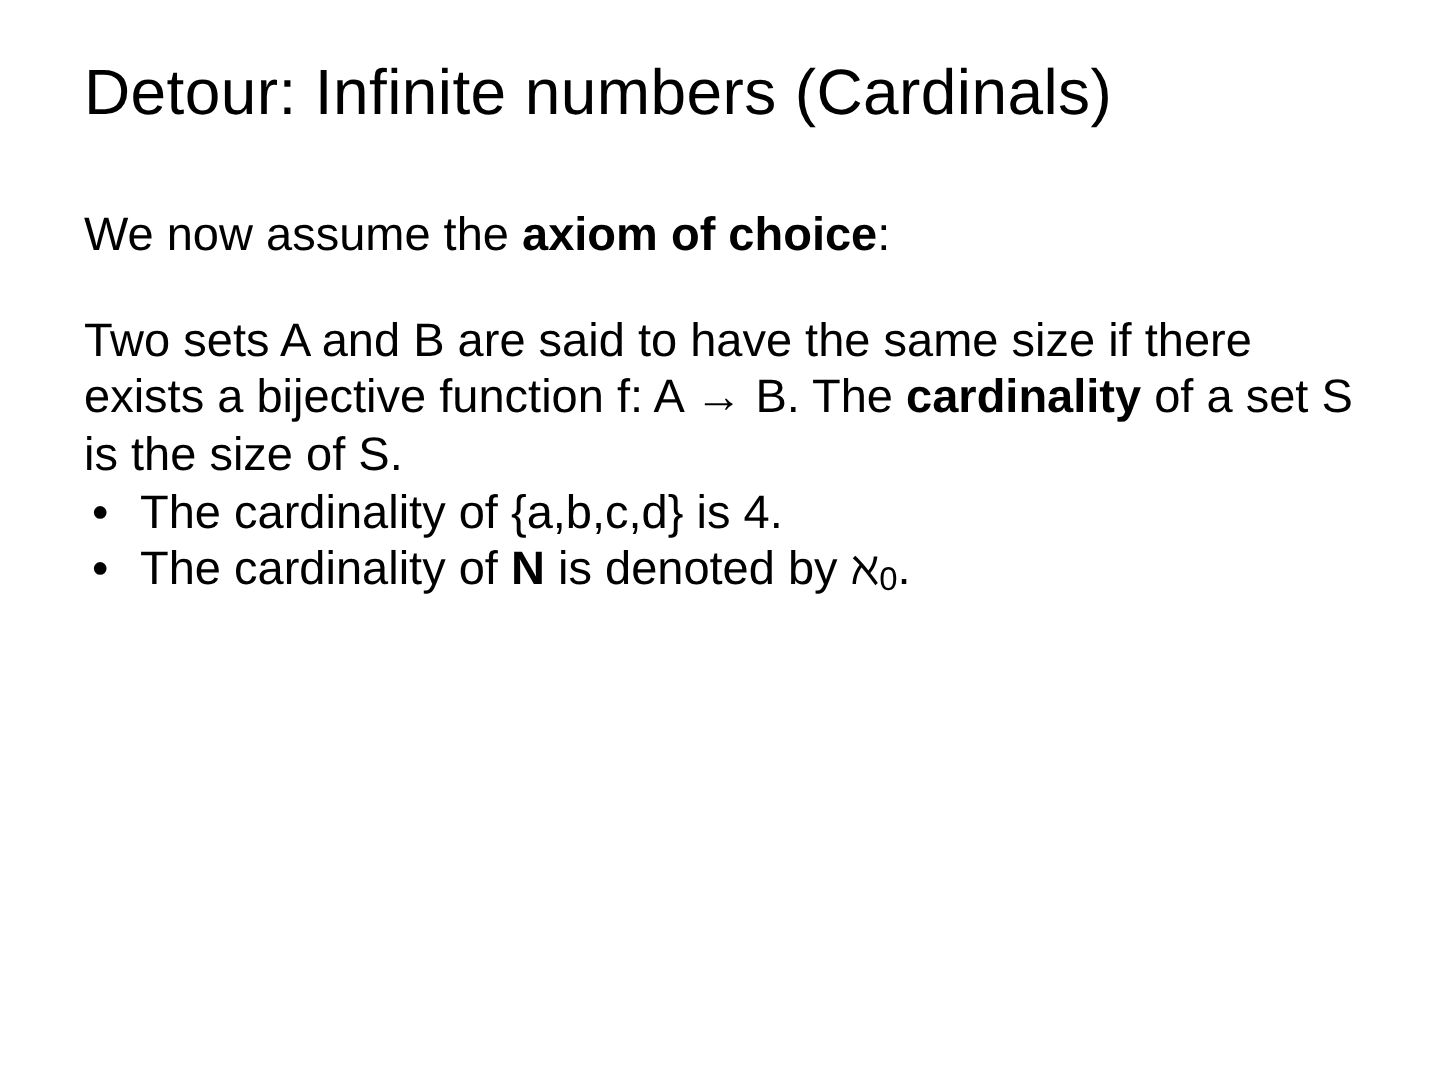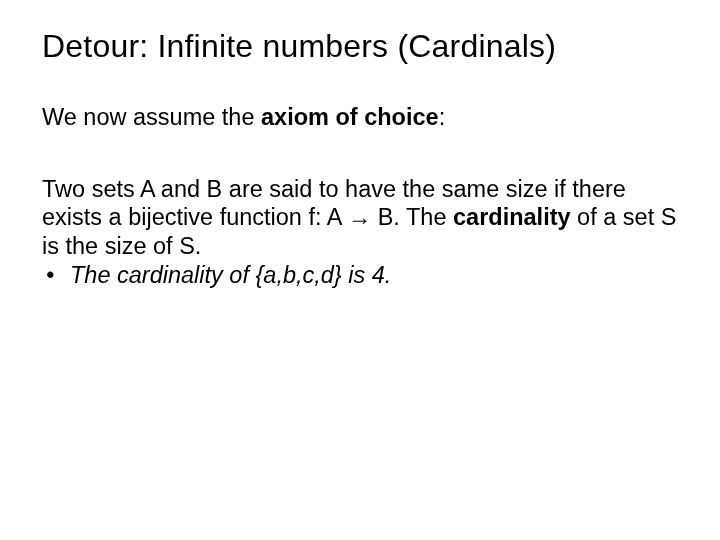--- a/index.html
+++ b/index.html
@@ -21,41 +21,40 @@
     font-size: 32px;
     font-weight: 400;
     margin: 0 0 38px 0;
     letter-spacing: 0.2px;
   }
   .body {
     font-size: 23.5px;
     line-height: 1.22;
   }
   .para {
-    margin-bottom: 43px;
+    margin-bottom: 24px;
   }
   .bold {
     font-weight: 700;
   }
   .aleph {
     font-family: "Arial", "Segoe UI Historic", "Noto Sans Hebrew", sans-serif;
   }
   .sub {
     font-size: 0.7em;
     vertical-align: -3px;
   }
   ul.bullets {
     list-style: none;
     padding: 0;
     margin: 0;
   }
   ul.bullets li {
     padding-left: 28px;
     position: relative;
-    font-style: italic;
   }
   ul.bullets li::before {
     content: "•";
     position: absolute;
     left: 4px;
     top: 0;
   }
 </style>
 </head>
 <body>
@@ -69,17 +68,20 @@
     <div class="para">
       <span>We now assume the </span><span class="bold">axiom of choice</span><span>:</span><br>
     </div>
 
     <div>
       <span>Two sets A and B are said to have the same size if there exists a bijective function f: A → B. The </span><span class="bold">cardinality</span><span> of a set S is the size of S.</span>
       <ul class="bullets">
         <li>
           <span>The cardinality of {a,b,c,d} is 4.</span>
         </li>
+        <li>
+          <span>The cardinality of </span><span class="bold">N</span><span> is denoted by </span><span class="aleph">ℵ</span><span class="sub">0</span><span>.</span>
+        </li>
       </ul>
     </div>
 
   </div>
 </div>
 
 </body></html>

